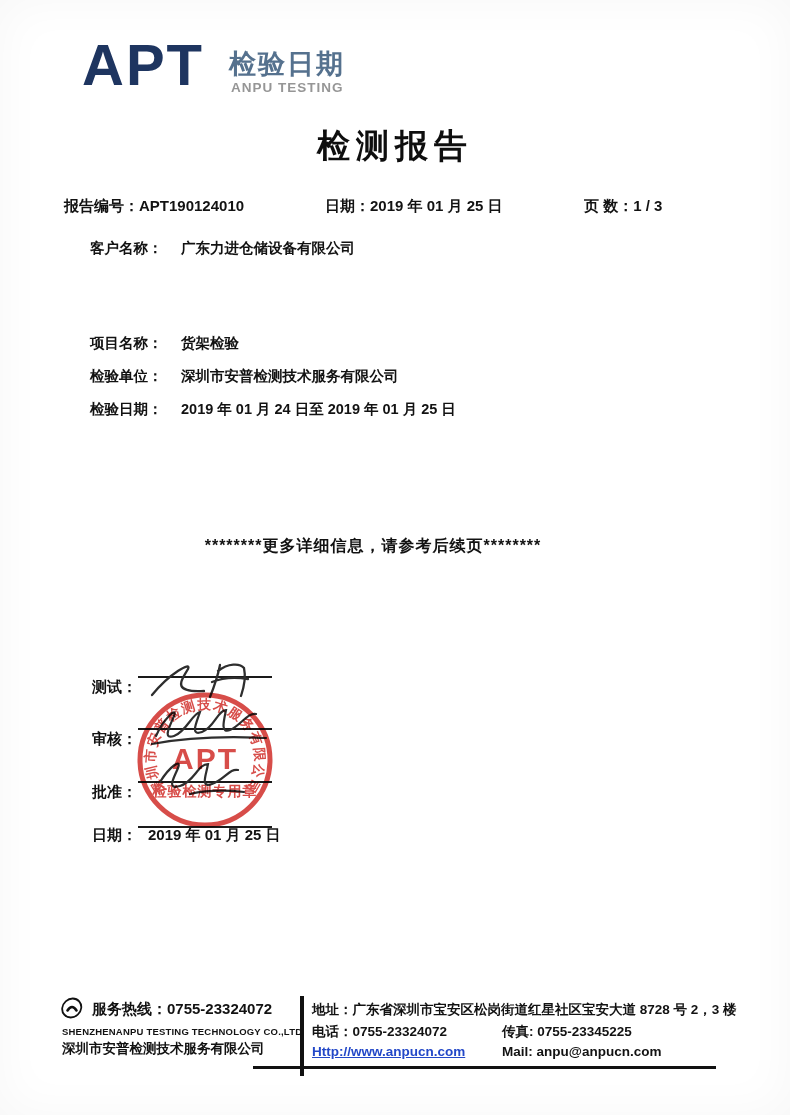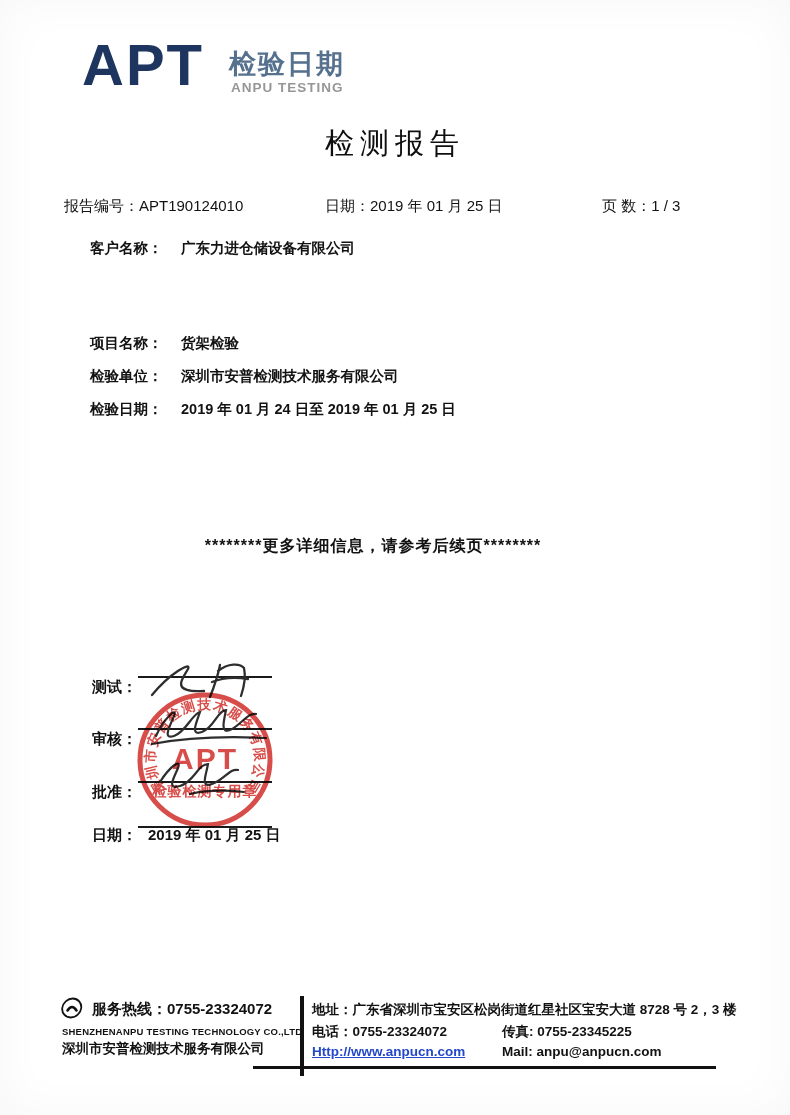--- a/index.html
+++ b/index.html
@@ -9,26 +9,26 @@
     font-family:"Liberation Sans","DejaVu Sans",sans-serif; color:#121212;
     overflow:hidden; box-shadow: inset 0 0 50px rgba(0,0,0,0.035);
   }
   
   .logo-acronym { position:absolute; left:82px; top:36px; font-size:58px; line-height:1;
     font-weight:800; letter-spacing:2px; color:#1e3560; }
   .logo-cn { position:absolute; left:229px; top:46px; font-size:27px; font-weight:600; color:#55718e; letter-spacing:2px; }
   .logo-en { position:absolute; left:231px; top:80px; font-size:13.5px; font-weight:700; color:#969696; letter-spacing:1px; }
   
   .title { position:absolute; left:0; top:124px; width:790px; text-align:center;
-    font-size:29px; font-weight:400; letter-spacing:6px; color:#0e0e0e; }
+    font-size:33px; font-weight:700; letter-spacing:6px; color:#0e0e0e; }
   
-  .meta-item { position:absolute; top:197px; font-size:15px; font-weight:400; white-space:nowrap; }
+  .meta-item { position:absolute; top:197px; font-size:15px; font-weight:700; white-space:nowrap; }
   .meta-report { left:64px; }
   .meta-date { left:325px; }
-  .meta-pages { left:602px; }
+  .meta-pages { left:584px; }
   
   .field { position:absolute; left:90px; width:660px; height:20px; font-size:14.5px; font-weight:700; }
   .flabel { position:absolute; left:0; white-space:pre; }
   .fvalue { position:absolute; left:91px; white-space:nowrap; }
   
   .note { position:absolute; left:0; top:536px; width:746px; text-align:center;
     font-size:16px; font-weight:700; letter-spacing:1px; }
   
   .sig-row { position:absolute; left:92px; font-size:15px; font-weight:700; }
   .sig-line { position:absolute; border-bottom:2.2px solid #1a1a1a; width:134px; left:138px; }

